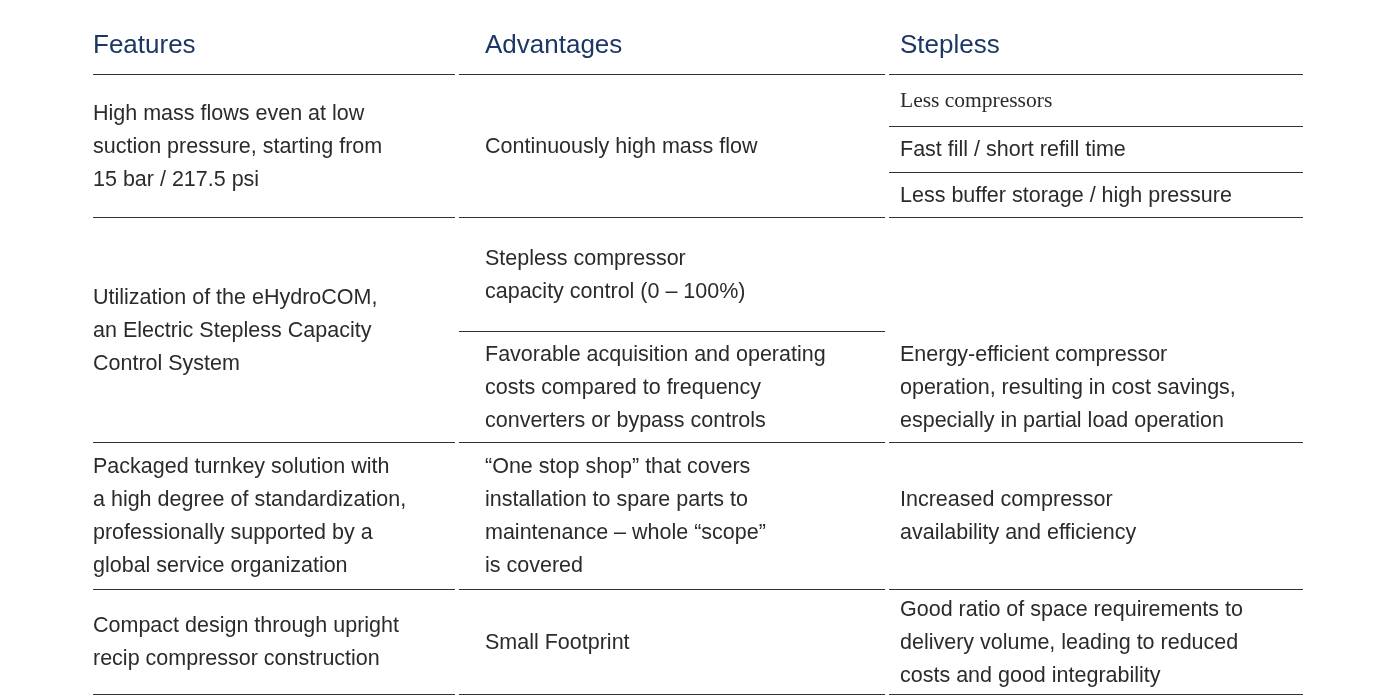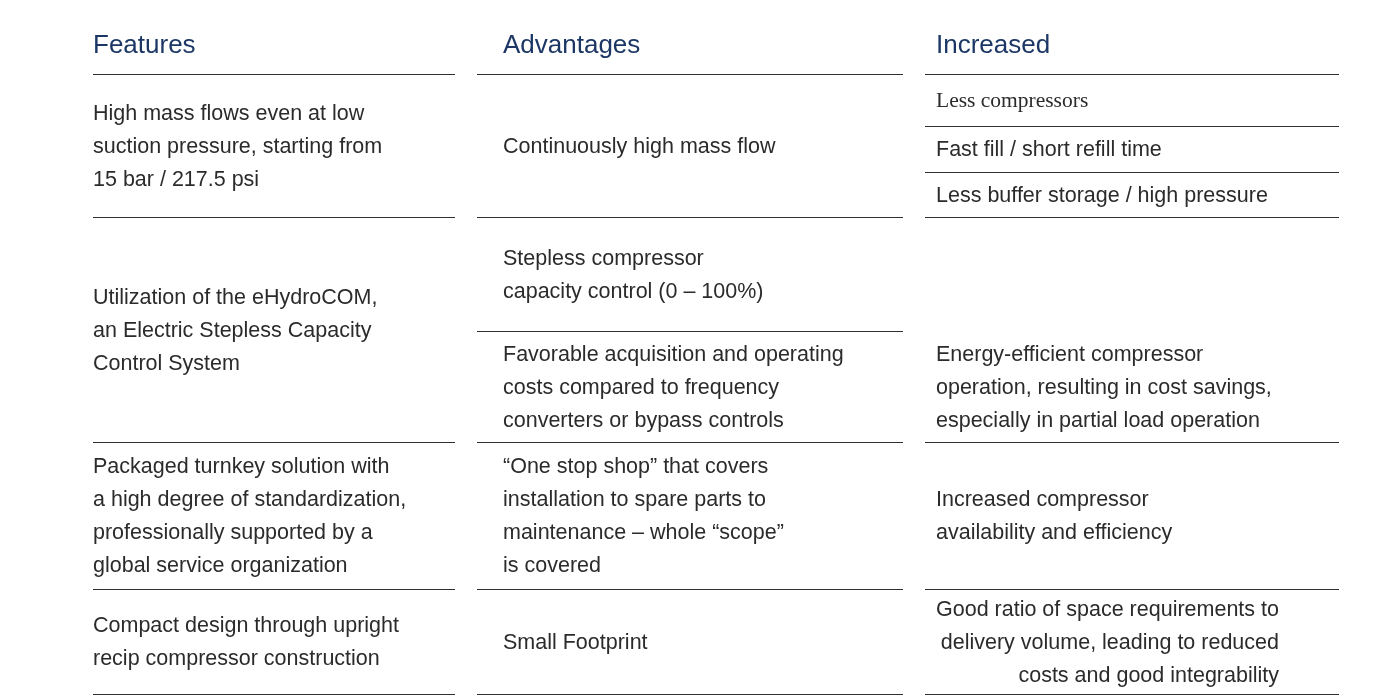--- a/index.html
+++ b/index.html
@@ -10,21 +10,21 @@
   }
   *{box-sizing:border-box;margin:0;padding:0;}
   html,body{width:1400px;height:700px;background:var(--background);overflow:hidden;}
   body{font-family:"Liberation Sans","DejaVu Sans",sans-serif;color:var(--body-text);}
   .fab-table{
     position:absolute;left:93px;top:0;
     width:1214px;height:695px;
     display:grid;
     grid-template-columns:362px 426px 414px;
     grid-template-rows:75px 52px 46px 45px 114px 111px 147px 105px;
-    column-gap:22px;
+    column-gap:4px;
   }
   .cell{
     border-bottom:1.5px solid var(--rule);
     display:flex;
     align-items:center;
     font-size:21.5px;
     line-height:33px;
     white-space:pre-line;
   }
   .header-cell{
@@ -49,30 +49,30 @@
   .f2{grid-column:1;grid-row:5 / span 2;}
   .a2a{grid-column:2;grid-row:5;}
   .b2a{grid-column:3;grid-row:5;}
   .a2b{grid-column:2;grid-row:6;}
   .b2b{grid-column:3;grid-row:6;}
   .f3{grid-column:1;grid-row:7;}
   .a3{grid-column:2;grid-row:7;}
   .b3{grid-column:3;grid-row:7;}
   .f4{grid-column:1;grid-row:8;}
   .a4{grid-column:2;grid-row:8;}
-  .b4{grid-column:3;grid-row:8;text-align:right;}
+  .b4{grid-column:3;grid-row:8;}
 </style>
 </head>
 <body>
 
 <div class="fab-table">
 
   <div class="cell header-cell h1">Features</div>
   <div class="cell header-cell h2 c2">Advantages</div>
-  <div class="cell header-cell h3 c3">Increased</div>
+  <div class="cell header-cell h3 c3">Stepless</div>
 
   <div class="cell f1">High mass flows even at low
 suction pressure, starting from
 15 bar / 217.5 psi</div>
   <div class="cell a1 c2">Continuously high mass flow</div>
   <div class="cell b1a c3">Less compressors</div>
   <div class="cell b1c c3">Less buffer storage / high pressure</div>
   <div class="cell b1b c3">Fast fill / short refill time</div>
 
   <div class="cell f2">Utilization of the eHydroCOM,

